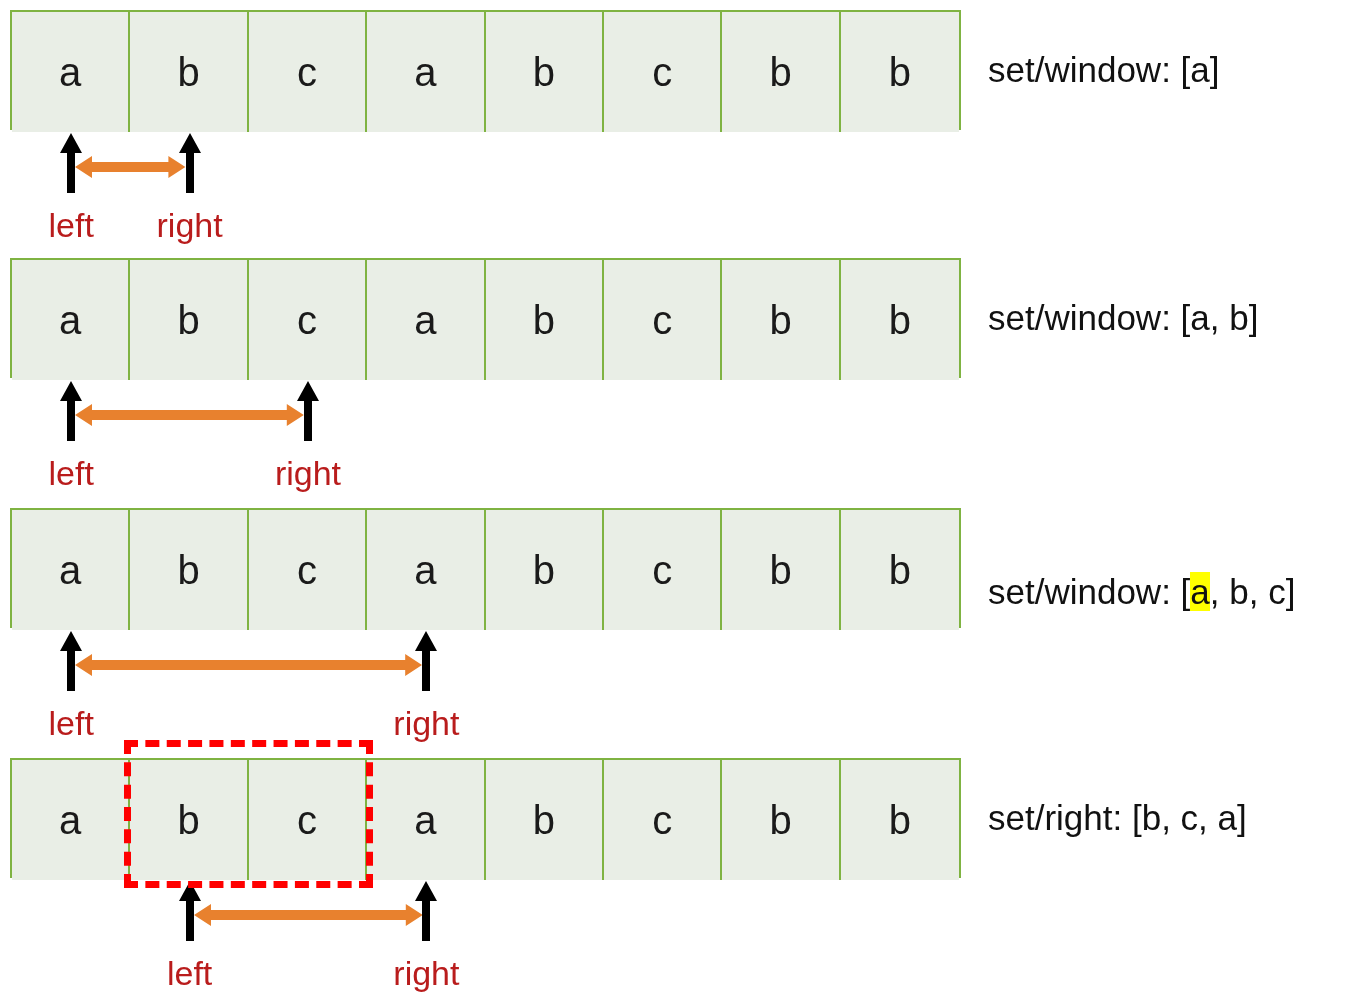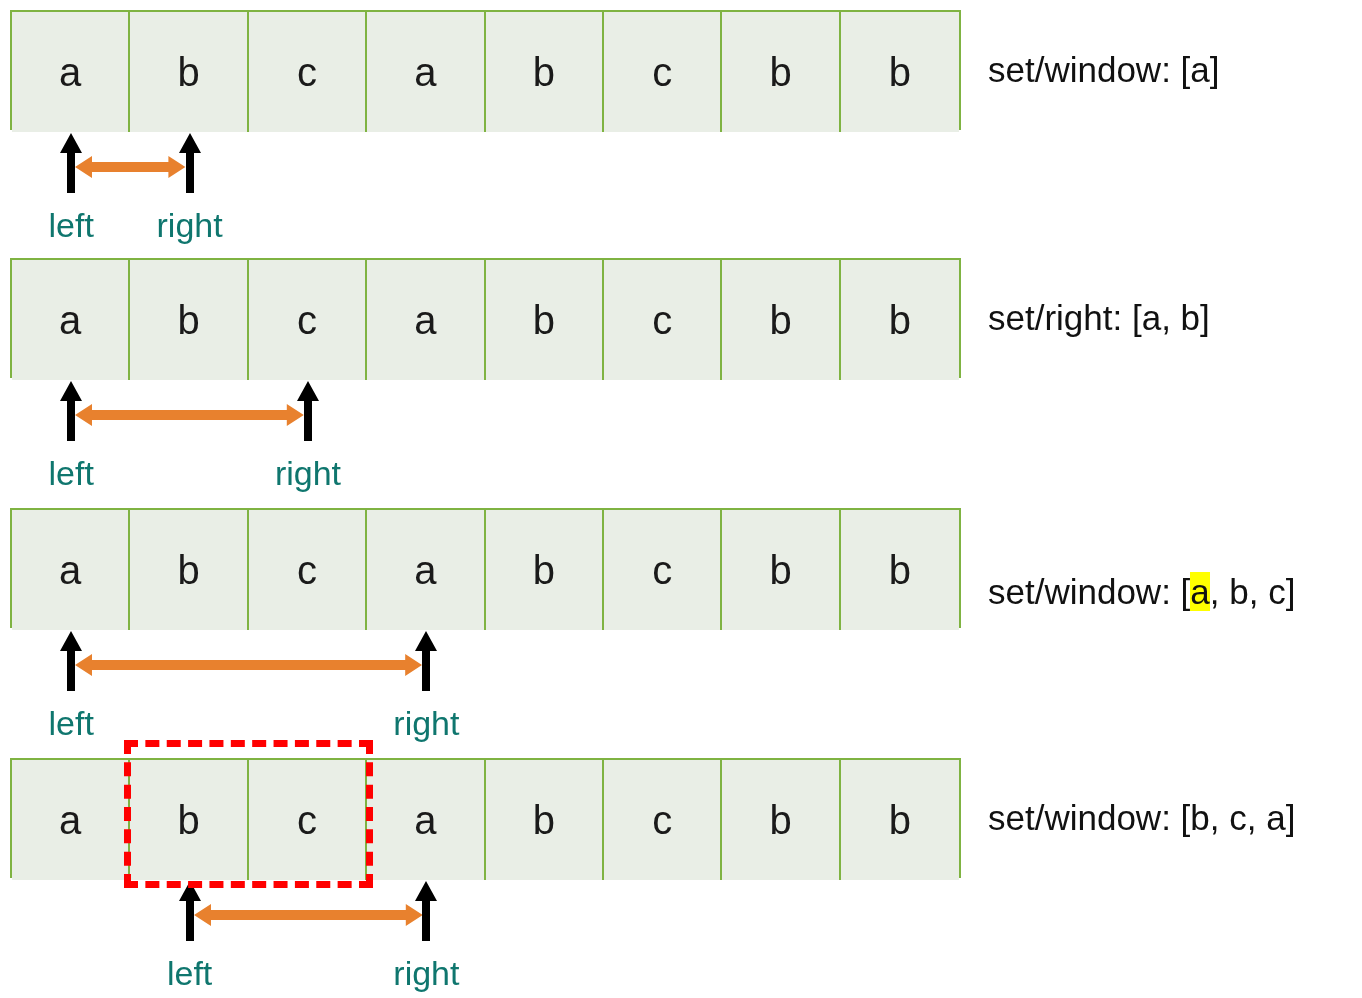--- a/index.html
+++ b/index.html
@@ -78,21 +78,21 @@
     position: absolute;
     height: 26px;
   }
   .span-arrow svg { display: block; width: 100%; height: 100%; }
 
   
   .caption {
     position: absolute;
     font-size: 34px;
     line-height: 1;
-    color: #0f766e;
+    color: #b91c1c;
     white-space: nowrap;
     transform: translateX(-50%);
     font-family: "Liberation Sans", sans-serif;
   }
 
   
   .dash-box {
     position: absolute;
     border: 7px dashed #ff0000;
     box-sizing: border-box;
@@ -135,21 +135,21 @@
     <div class="strip" style="top: 258px; width: 951.2px; height: 120px;">
       <div class="cell">a</div>
       <div class="cell">b</div>
       <div class="cell">c</div>
       <div class="cell">a</div>
       <div class="cell">b</div>
       <div class="cell">c</div>
       <div class="cell">b</div>
       <div class="cell">b</div>
     </div>
-    <div class="set-label" style="top: 300px;">set/right: [a, b]</div>
+    <div class="set-label" style="top: 300px;">set/window: [a, b]</div>
     <div class="ptr" style="left: 58.2px; top: 381px;">
       <svg width="26" height="60" viewBox="0 0 26 60">
         <polygon points="13,0 24,20 17,20 17,60 9,60 9,20 2,20" fill="#000000"></polygon>
       </svg>
     </div>
     <div class="ptr" style="left: 295px; top: 381px;">
       <svg width="26" height="60" viewBox="0 0 26 60">
         <polygon points="13,0 24,20 17,20 17,60 9,60 9,20 2,20" fill="#000000"></polygon>
       </svg>
     </div>
@@ -192,21 +192,21 @@
     <div class="strip" style="top: 758px; width: 951.2px; height: 120px;">
       <div class="cell">a</div>
       <div class="cell">b</div>
       <div class="cell">c</div>
       <div class="cell">a</div>
       <div class="cell">b</div>
       <div class="cell">c</div>
       <div class="cell">b</div>
       <div class="cell">b</div>
     </div>
-    <div class="set-label" style="top: 800px;">set/window: [b, c, a]</div>
+    <div class="set-label" style="top: 800px;">set/right: [b, c, a]</div>
     <div class="ptr" style="left: 176.6px; top: 881px;">
       <svg width="26" height="60" viewBox="0 0 26 60">
         <polygon points="13,0 24,20 17,20 17,60 9,60 9,20 2,20" fill="#000000"></polygon>
       </svg>
     </div>
     <div class="ptr" style="left: 413.4px; top: 881px;">
       <svg width="26" height="60" viewBox="0 0 26 60">
         <polygon points="13,0 24,20 17,20 17,60 9,60 9,20 2,20" fill="#000000"></polygon>
       </svg>
     </div>

